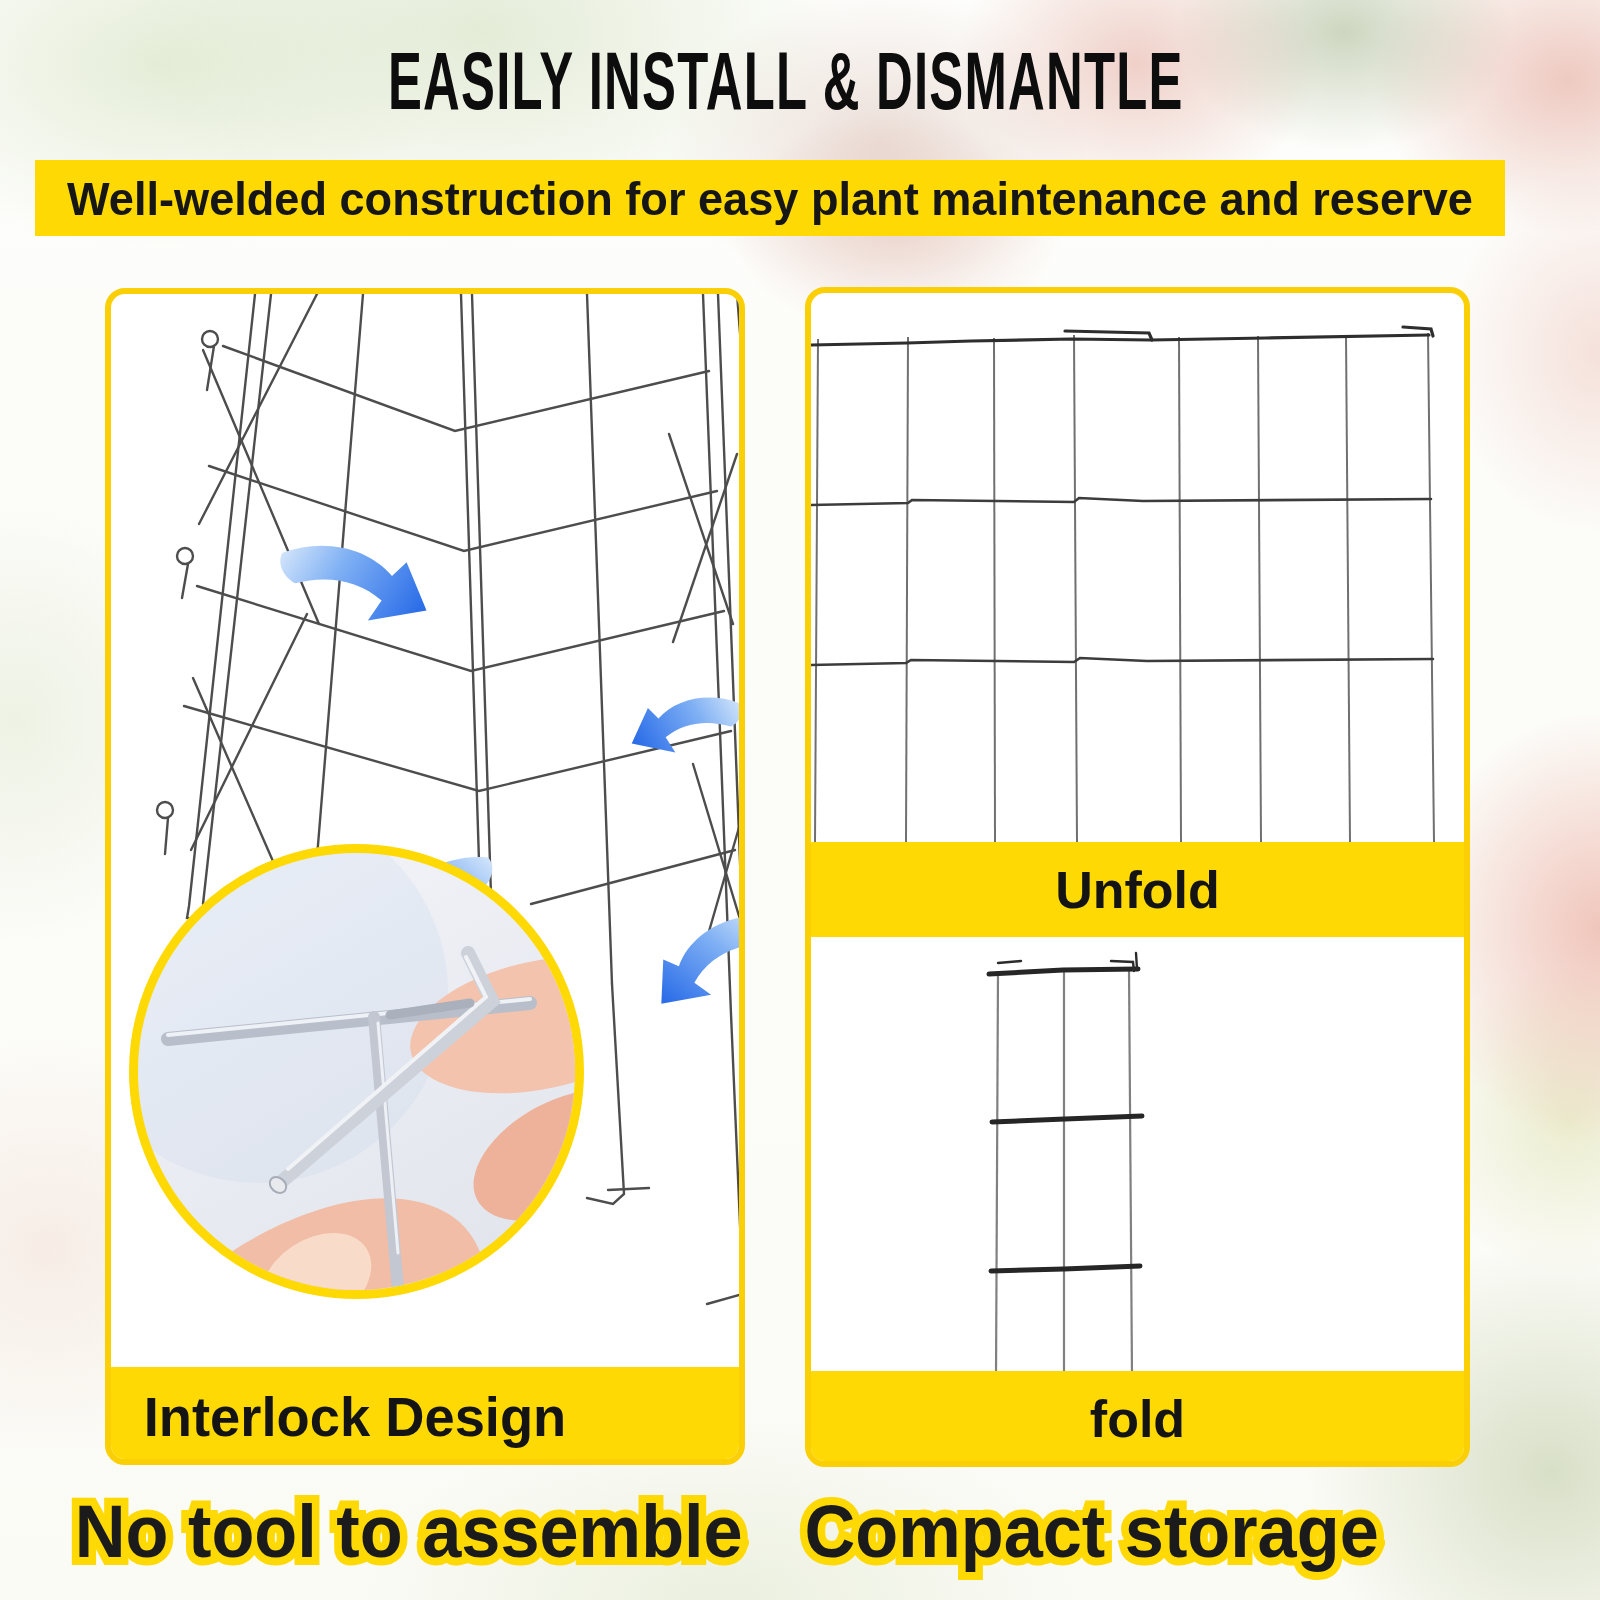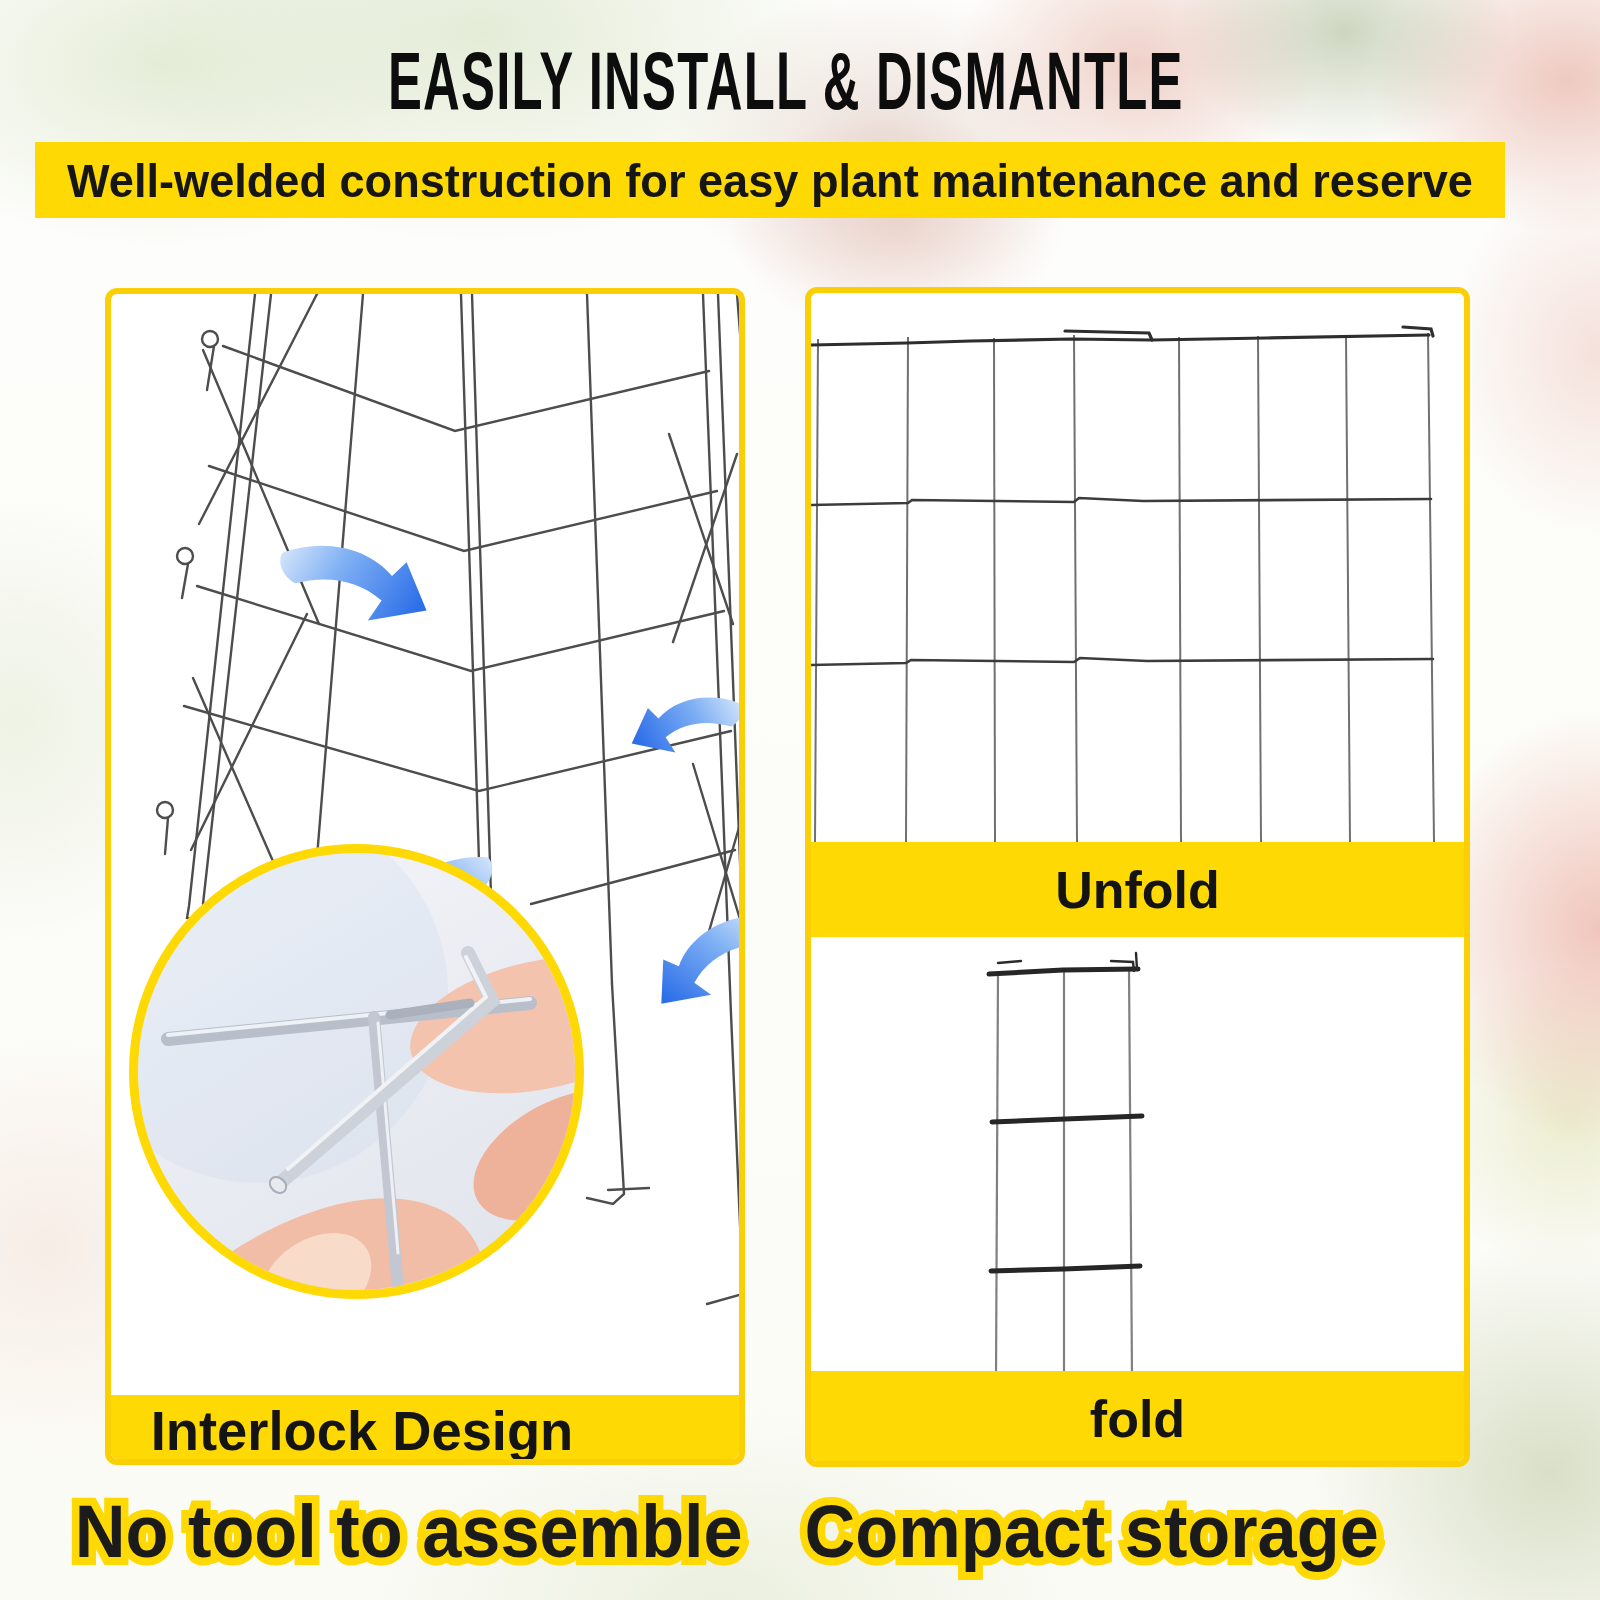--- a/index.html
+++ b/index.html
@@ -24,32 +24,32 @@
       radial-gradient(320px 300px at 3% 78%, rgba(240,214,204,.4), rgba(240,214,204,0) 70%),
       radial-gradient(280px 320px at 1% 45%, rgba(224,232,208,.5), rgba(224,232,208,0) 70%),
       radial-gradient(240px 160px at 56% 14%, rgba(199,104,84,.22), rgba(199,104,84,0) 70%),
       linear-gradient(#fdfdfb,#fbfbf6);
   }
 
   .title-wrap{position:absolute;left:-14px;top:36px;width:1600px;text-align:center;}
   .title{display:inline-block;font-size:82px;line-height:90px;font-weight:bold;
          letter-spacing:2px;color:#0d0d0d;transform:scaleX(.62);white-space:nowrap;}
 
-  .banner{position:absolute;left:35px;top:142px;width:1470px;height:76px;background:#FFD903;}
+  .banner{position:absolute;left:35px;top:160px;width:1470px;height:76px;background:#FFD903;}
   .banner-text{width:100%;height:100%;display:flex;align-items:center;justify-content:center;
          font-size:47px;font-weight:bold;color:#161616;transform:scaleX(.96);white-space:nowrap;}
 
-  .card{position:absolute;background:#ffffff;border:6px solid #FBCF06;border-radius:12px;
+  .card{position:absolute;background:#ffffff;border:6px solid #FBCF06;border-radius:20px;
         box-sizing:border-box;overflow:hidden;}
   .card-left{left:105px;top:288px;width:640px;height:1177px;}
   .card-right{left:805px;top:287px;width:665px;height:1180px;}
 
   .band{position:absolute;left:-6px;right:-6px;background:#FFD903;display:flex;
         align-items:center;color:#141414;font-weight:bold;}
-  .band-interlock{bottom:-6px;height:70px;padding-left:7px;}
+  .band-interlock{bottom:-6px;height:98px;}
   .band-interlock .band-txt{width:500px;text-align:center;font-size:56px;transform:scaleX(.97);}
   .band-unfold{top:549px;height:95px;justify-content:center;font-size:52px;}
   .band-fold{bottom:-6px;height:96px;justify-content:center;font-size:52px;text-align:center;}
 
   .illu{position:absolute;left:0;top:0;}
 
   .circle{position:absolute;left:18px;top:550px;width:455px;height:455px;border-radius:50%;
           border:9px solid #FFD903;box-sizing:border-box;overflow:hidden;
           background:linear-gradient(150deg,#f4f6fa 0%,#e9ebf2 55%,#e0e3eb 100%);}
 

